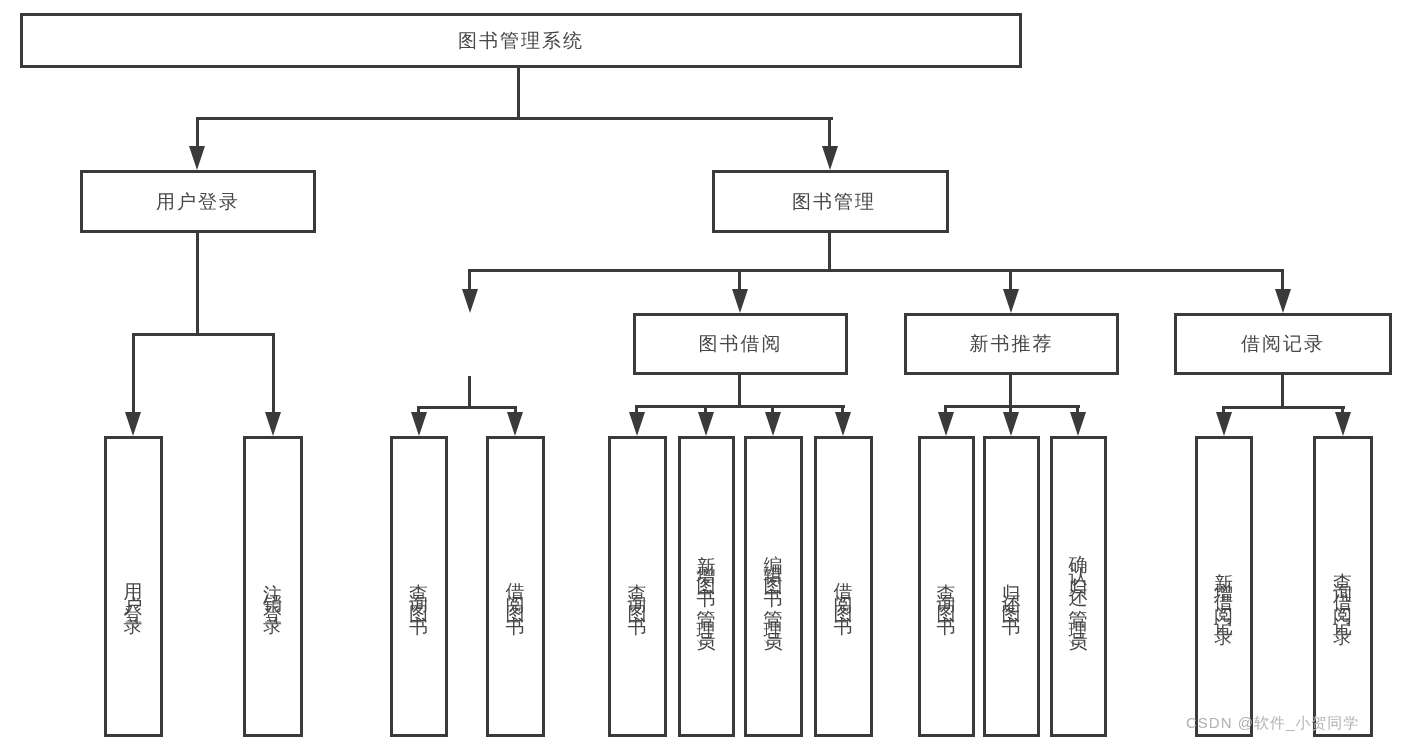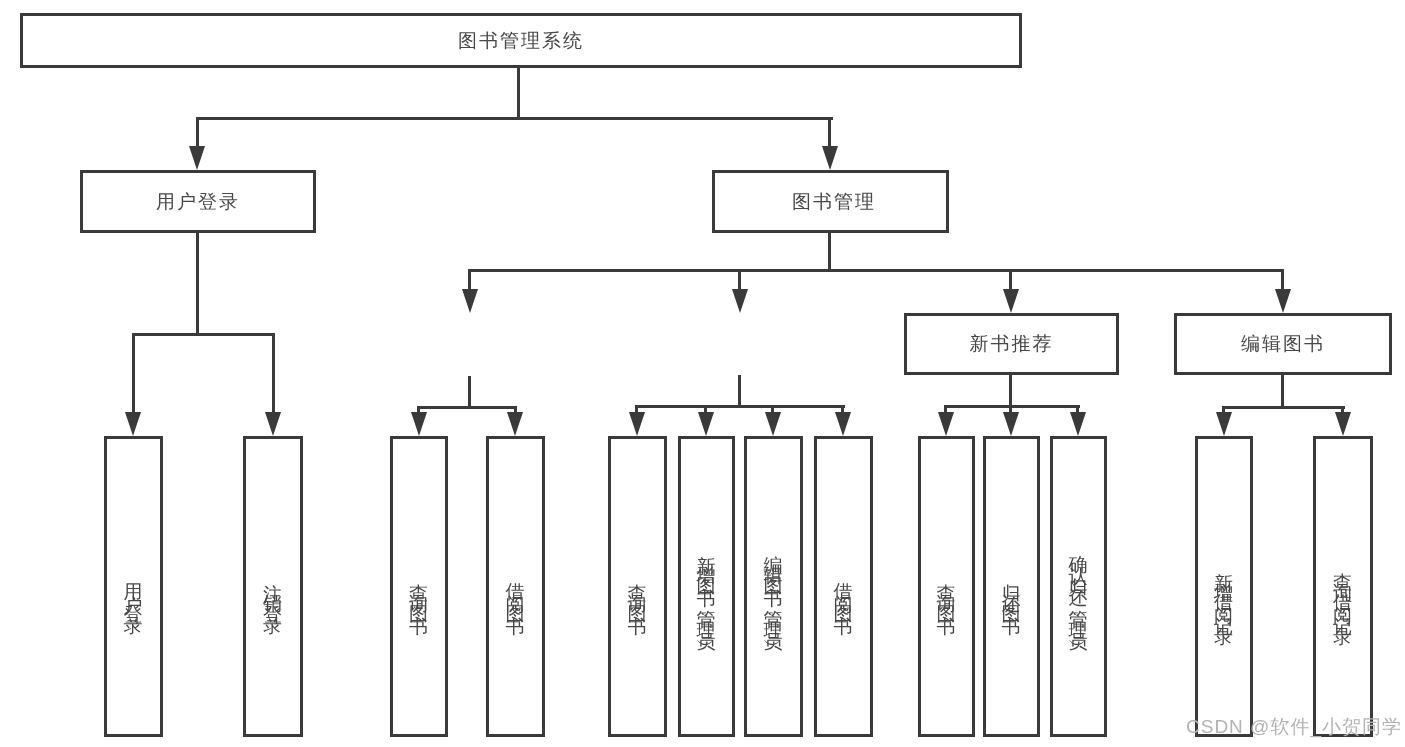--- a/index.html
+++ b/index.html
@@ -17,36 +17,37 @@
     writing-mode:vertical-rl; letter-spacing:11px; line-height:1;
     padding-top:6px;
   }
   .ln { position:absolute; background:#3a3a3a; z-index:1; }
   .arr {
     position:absolute; width:0; height:0; z-index:1;
     border-left:8px solid transparent; border-right:8px solid transparent;
     border-top:24px solid #3a3a3a;
   }
   .wm {
-    position:absolute; left:1186px; top:714px; font-size:19px;
+    position:absolute; left:1186px; top:714px; font-size:15px;
     color:#b2b2b2; letter-spacing:1px; white-space:nowrap; z-index:5;
   }
 </style>
 </head>
 <body>
 
 <div class="canvas">
 
   <div class="box" style="left:20px; top:13px; width:1002px; height:55px;">图书管理系统</div>
 
   <div class="box" style="left:80px; top:170px; width:236px; height:63px;">用户登录</div>
   <div class="box" style="left:712px; top:170px; width:237px; height:63px;padding-left:7px;">图书管理</div>
 
+  <div class="box" style="left:633px; top:313px; width:215px; height:62px;">图书借阅</div>
   <div class="box" style="left:904px; top:313px; width:215px; height:62px;">新书推荐</div>
-  <div class="box" style="left:1174px; top:313px; width:218px; height:62px;">编辑图书</div>
+  <div class="box" style="left:1174px; top:313px; width:218px; height:62px;">借阅记录</div>
 
   <div class="box vbox" style="left:104px; top:436px; width:59px; height:301px;">用户登录</div>
   <div class="box vbox" style="left:243px; top:436px; width:60px; height:301px;">注销登录</div>
 
   <div class="box vbox" style="left:390px; top:436px; width:58px; height:301px;">查询图书</div>
   <div class="box vbox" style="left:486px; top:436px; width:59px; height:301px;">借阅图书</div>
 
   <div class="box vbox" style="left:608px; top:436px; width:59px; height:301px;">查询图书</div>
   <div class="box vbox" style="left:678px; top:436px; width:57px; height:301px;">新增图书（管理员）</div>
   <div class="box vbox" style="left:744px; top:436px; width:59px; height:301px;">编辑图书（管理员）</div>

